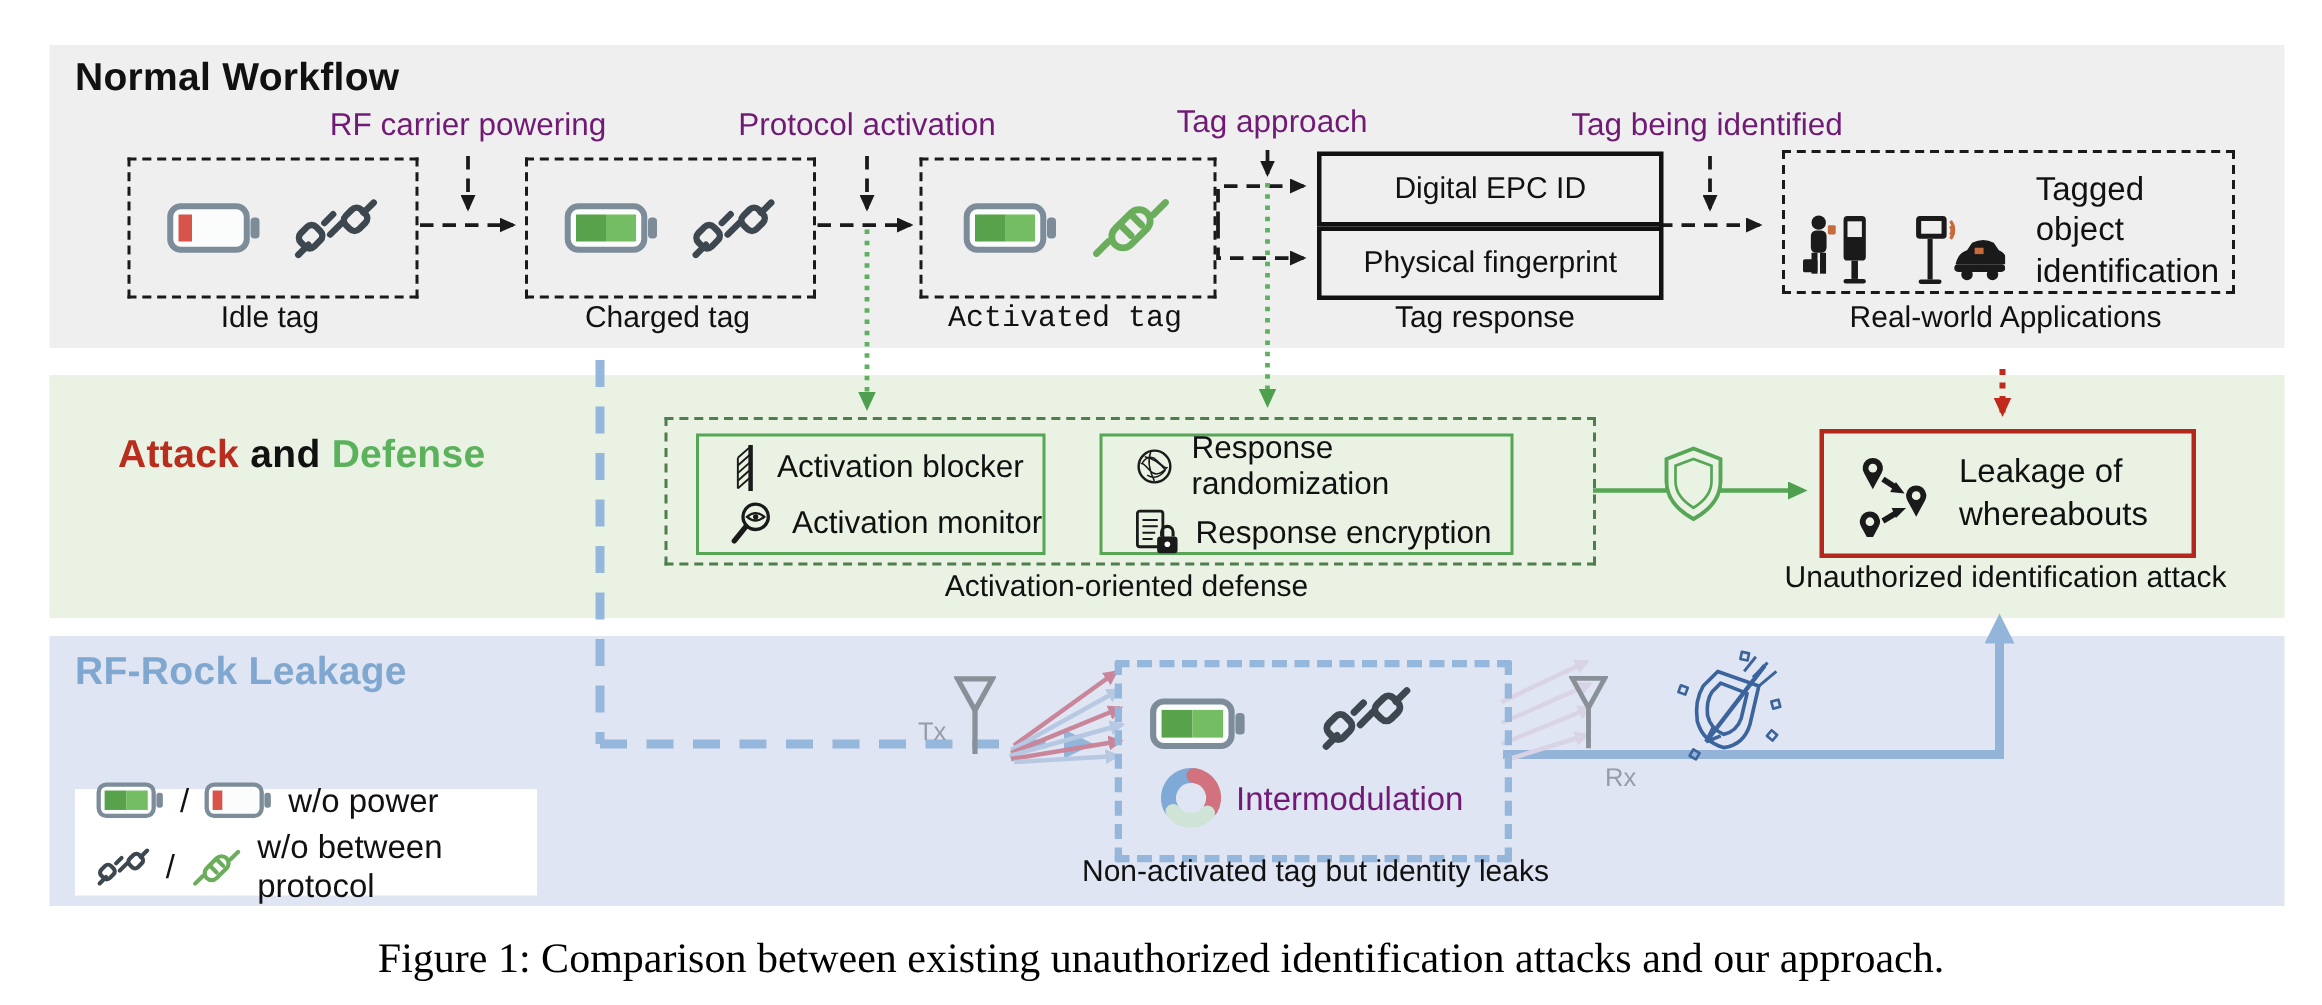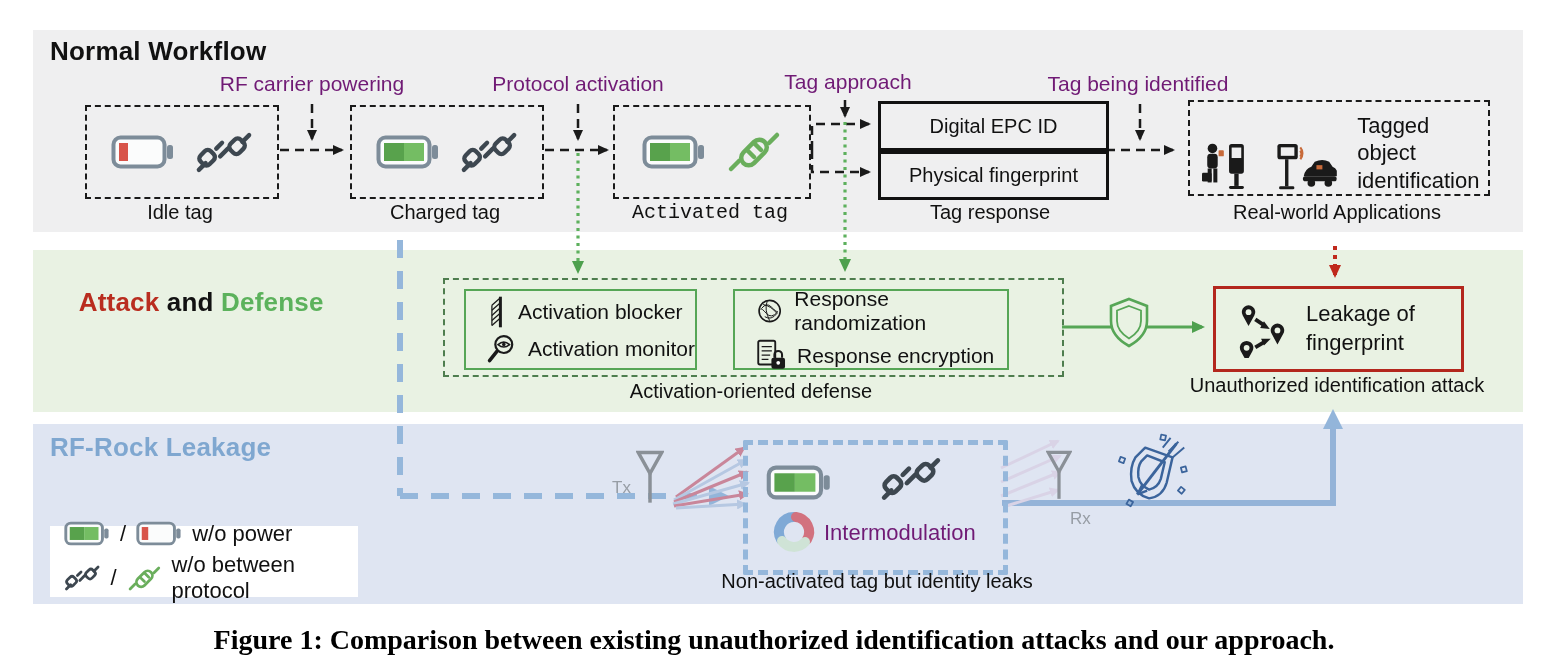--- a/index.html
+++ b/index.html
@@ -12,21 +12,21 @@
   .stage-lbl{font-size:20px;text-align:center;white-space:nowrap;}
   .dash-box{position:absolute;border:2.5px dashed #1a1a1a;}
   .icon-row{display:flex;align-items:center;justify-content:center;gap:20px;height:100%;}
   .epc-box{position:absolute;border:3px solid #111;display:flex;align-items:center;justify-content:center;font-size:20px;}
   .gbox{position:absolute;border:2.5px solid #56a656;display:flex;flex-direction:column;justify-content:center;gap:4px;padding:4px 0 4px 20px;box-sizing:border-box;}
   .grow{display:flex;align-items:center;gap:10px;font-size:21px;}
   .leak-box{position:absolute;border:3px solid #b3271d;}
   .blue-dash-box{position:absolute;border:5px dashed #95b7db;border-radius:2px;}
   .legend{position:absolute;background:#fff;display:flex;flex-direction:column;justify-content:center;gap:4px;padding:8px 14px;box-sizing:border-box;}
   .legend-row{display:flex;align-items:center;gap:10px;font-size:22px;}
-  .caption{position:absolute;left:0;width:100%;text-align:center;font-family:"Liberation Serif", serif;font-weight:bold;font-size:28px;color:#000;}
+  .caption{position:absolute;left:0;width:100%;text-align:center;font-family:"Liberation Serif", serif;font-weight:normal;font-size:28px;color:#000;}
   .antlbl{font-size:17px;color:#979da5;}
   svg.layer{position:absolute;left:0;top:0;}
 </style>
 </head>
 <body>
 
 <div id="fig">
 
   <div class="band" style="top:30px;height:202px;background:#efeff0;"></div>
   <div class="band" style="top:250px;height:162px;background:#e9f2e3;"></div>
@@ -351,21 +351,21 @@
     <svg width="44" height="52">
         <use href="#sym-shield"></use>
       </svg>
   </div>
 
   <div class="leak-box" style="left:1213px;top:286px;width:245px;height:80px;">
     <div style="display:flex;align-items:center;height:100%;gap:16px;padding-left:20px;">
       <svg width="54" height="58">
           <use href="#sym-leak"></use>
         </svg>
-      <div style="font-size:22px;width:140px;line-height:1.3;">Leakage of fingerprint</div>
+      <div style="font-size:22px;width:140px;line-height:1.3;">Leakage of whereabouts</div>
     </div>
   </div>
   <div class="abs stage-lbl" style="left:1167px;top:374px;width:340px;">Unauthorized identification attack</div>
 
   <div class="abs band-title" style="left:50px;top:432px;color:#7fa7d0;">RF-Rock Leakage</div>
 
   <div class="abs antlbl" style="left:612px;top:478px;">Tx</div>
   <div class="abs" style="left:636px;top:448px;color:#8a9097;">
     <svg width="28" height="58">
         <use href="#sym-antenna"></use>

